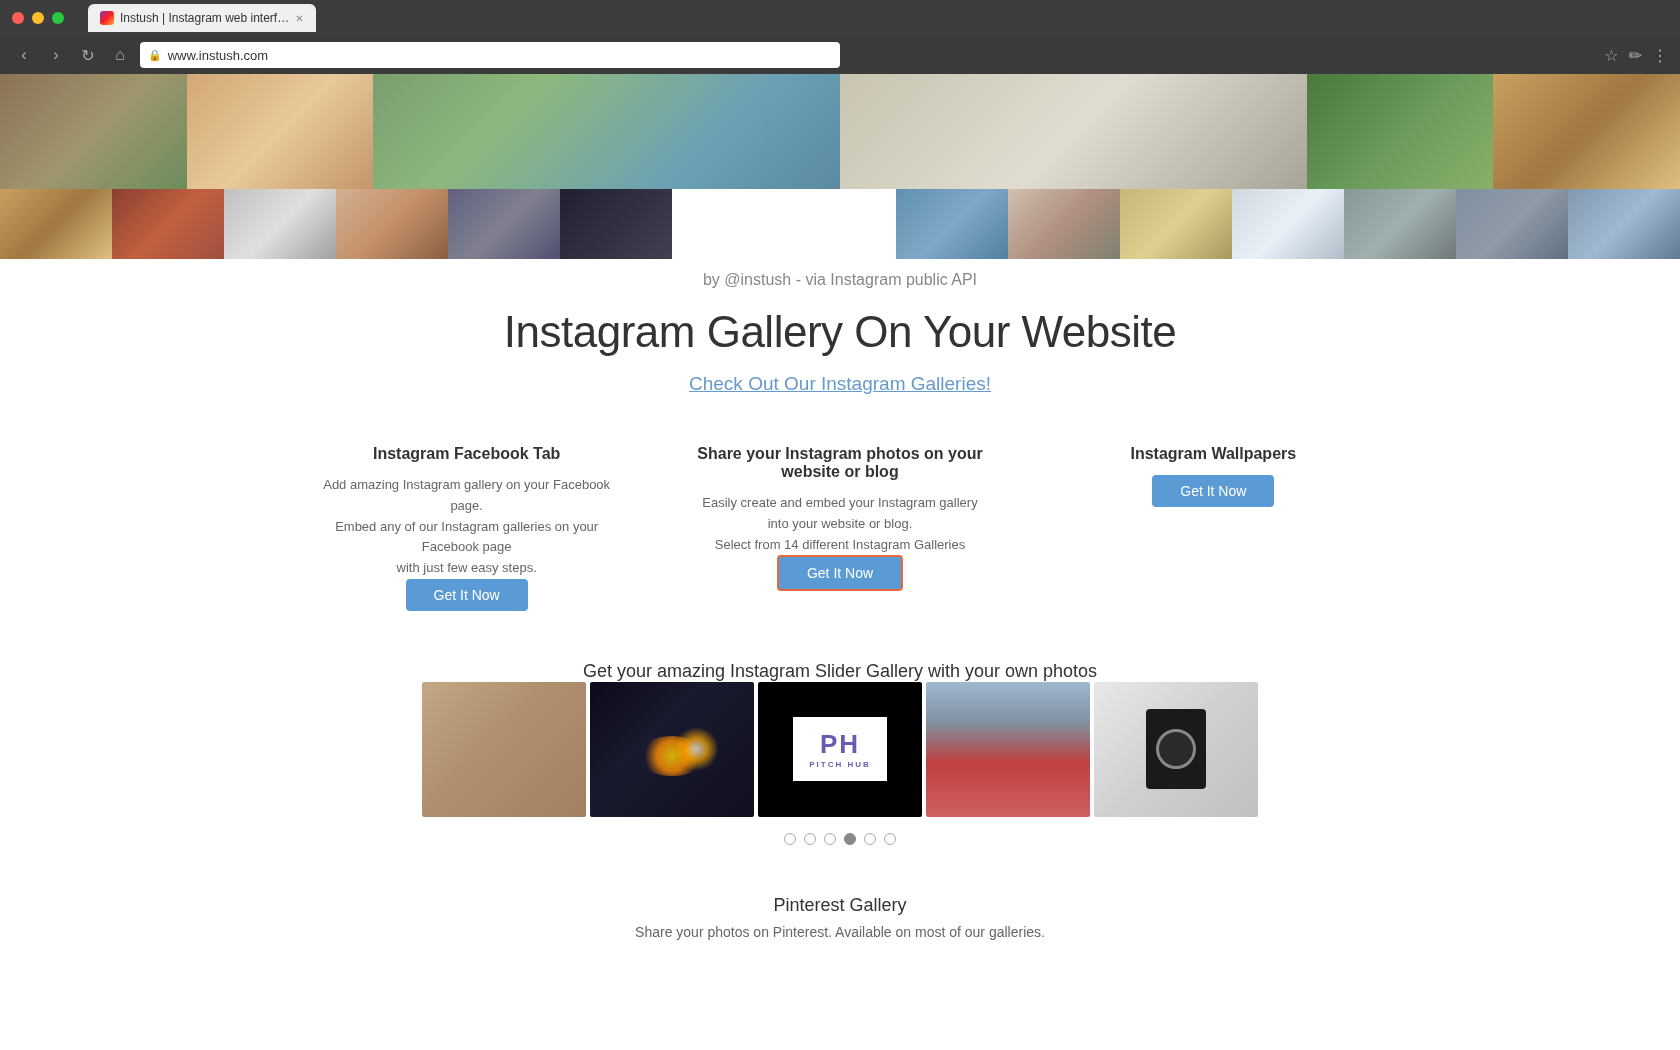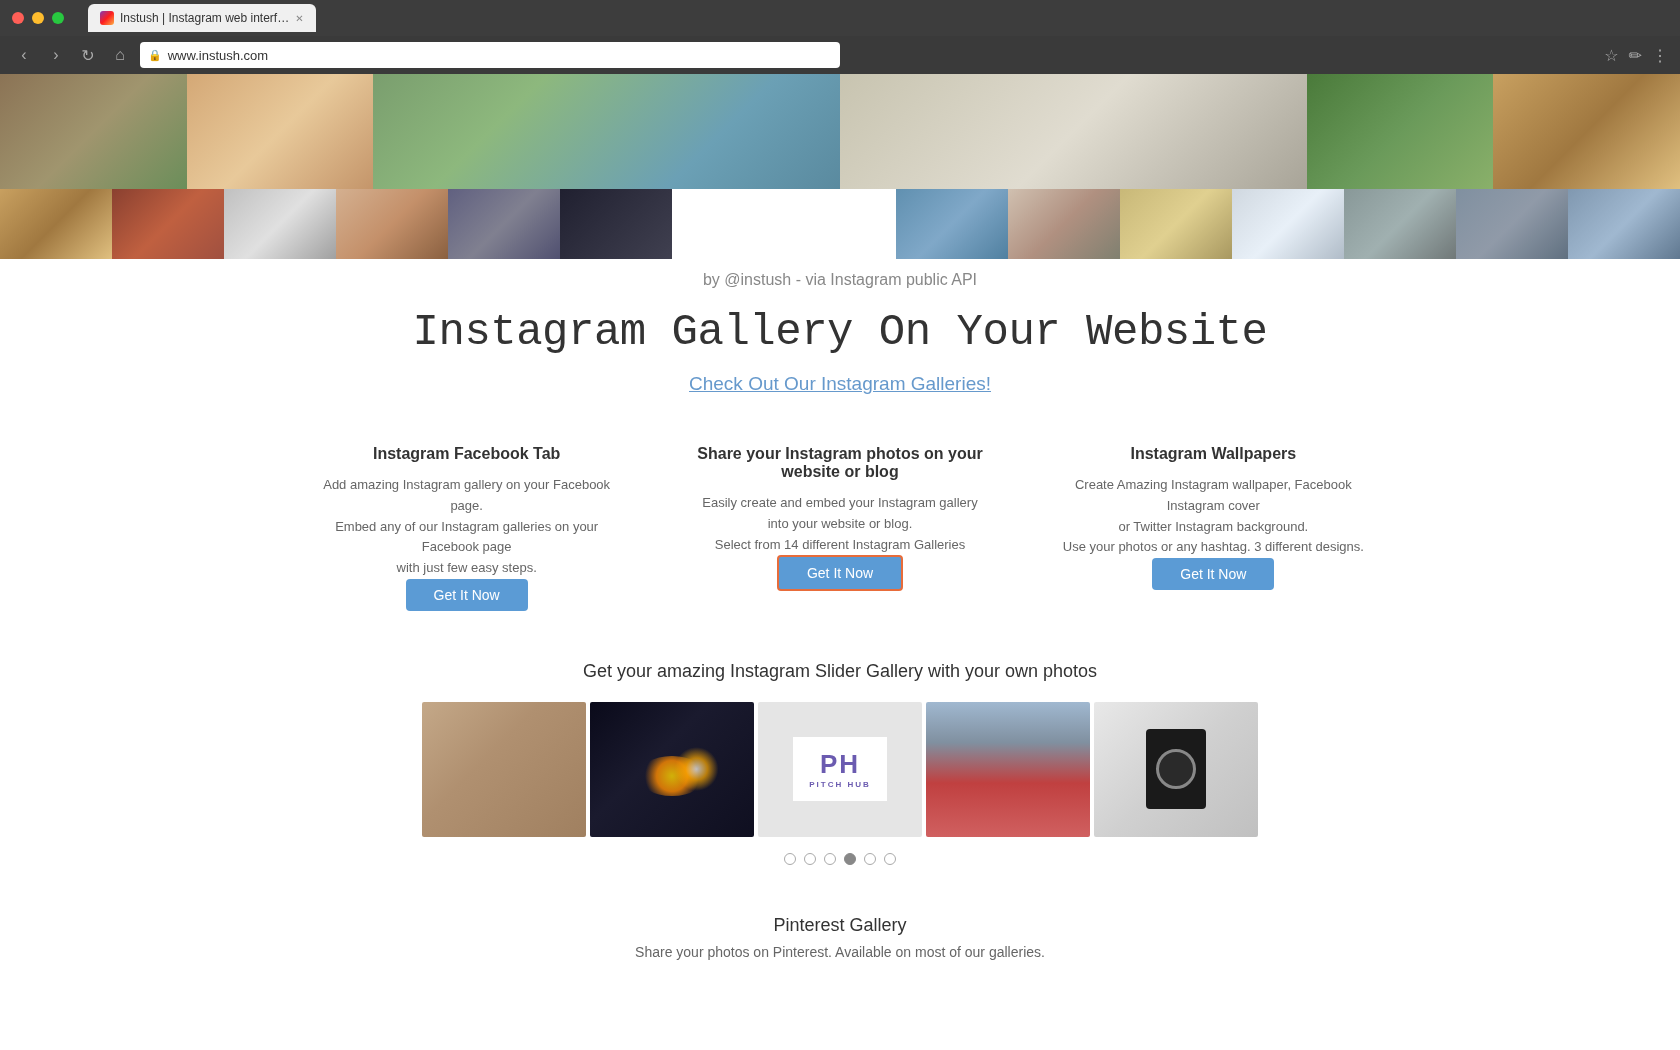--- a/index.html
+++ b/index.html
@@ -160,21 +160,20 @@
     .hero-section {
       text-align: center;
       padding: 10px 20px 30px;
     }
     .hero-title {
       font-size: 44px;
       font-weight: 300;
       color: #333;
       margin-bottom: 16px;
       letter-spacing: -0.5px;
-      font-family: Liberation Mono, monospace;
     }
     .hero-link {
       font-size: 19px;
       color: #6699cc;
       text-decoration: underline;
       cursor: pointer;
     }
 
     
     .features-section {
@@ -224,21 +223,20 @@
 
     
     .slider-section {
       text-align: center;
       padding: 10px 0 20px;
     }
     .slider-title {
       font-size: 18px;
       font-weight: 400;
       color: #333;
-      margin-bottom: 20px;
     }
     .slider-gallery {
       display: flex;
       justify-content: center;
       gap: 4px;
       padding: 0 200px;
       margin-bottom: 16px;
     }
     .slider-thumb {
       width: 164px;
@@ -407,39 +405,38 @@
       <div class="feature-desc">Add amazing Instagram gallery on your Facebook page.<br>Embed any of our Instagram galleries on your Facebook page<br>with just few easy steps.</div>
       <button class="get-it-btn">Get It Now</button>
     </div>
     <div class="feature-col">
       <div class="feature-title">Share your Instagram photos on your website or blog</div>
       <div class="feature-desc">Easily create and embed your Instagram gallery<br>into your website or blog.<br>Select from 14 different Instagram Galleries</div>
       <button class="get-it-btn-highlighted">Get It Now</button>
     </div>
     <div class="feature-col">
       <div class="feature-title">Instagram Wallpapers</div>
-      <div class="feature-desc">Create Amazing Instagram wallpaper, Facebook Instagram cover<br>or Twitter Instagram background.<br>Use your photos or any hashtag. 3 different designs.</div>
       <button class="get-it-btn">Get It Now</button>
     </div>
   </div>
 
   <div class="slider-section">
     <div class="slider-title">Get your amazing Instagram Slider Gallery with your own photos</div>
     <div class="slider-gallery">
       <div class="slider-thumb">
         <div style="width:100%;height:100%;background:linear-gradient(135deg,#c4a888 0%,#b09070 40%,#a08060 100%);"></div>
       </div>
       <div class="slider-thumb">
         <div style="width:100%;height:100%;background:linear-gradient(135deg,#0a0a1a 0%,#1a1a2e 40%,#0f0f20 100%);position:relative;">
           <div style="position:absolute;top:40%;left:30%;width:40%;height:30%;background:radial-gradient(circle,#ffd700 0%,#ff8c00 40%,transparent 70%);opacity:0.8;border-radius:50%;"></div>
           <div style="position:absolute;top:30%;left:50%;width:30%;height:40%;background:radial-gradient(circle,#ffffff 0%,#ffaa00 30%,transparent 60%);opacity:0.7;border-radius:50%;"></div>
         </div>
       </div>
       <div class="slider-thumb">
-        <div class="ph-logo" style="background:#e5e5e5;">
+        <div class="ph-logo" style="background:#000000;">
           <div style="background:#fff;padding:12px 16px;text-align:center;">
             <div style="font-size:26px;font-weight:800;color:#6b5bb0;letter-spacing:2px;">PH</div>
             <div style="font-size:8px;color:#6b5bb0;letter-spacing:2px;font-weight:600;text-align:right;">PITCH HUB</div>
           </div>
         </div>
       </div>
       <div class="slider-thumb">
         <div style="width:100%;height:100%;background:linear-gradient(180deg,#a0b8d0 0%,#8090a0 30%,#c04040 60%,#d06060 100%);"></div>
       </div>
       <div class="slider-thumb">

